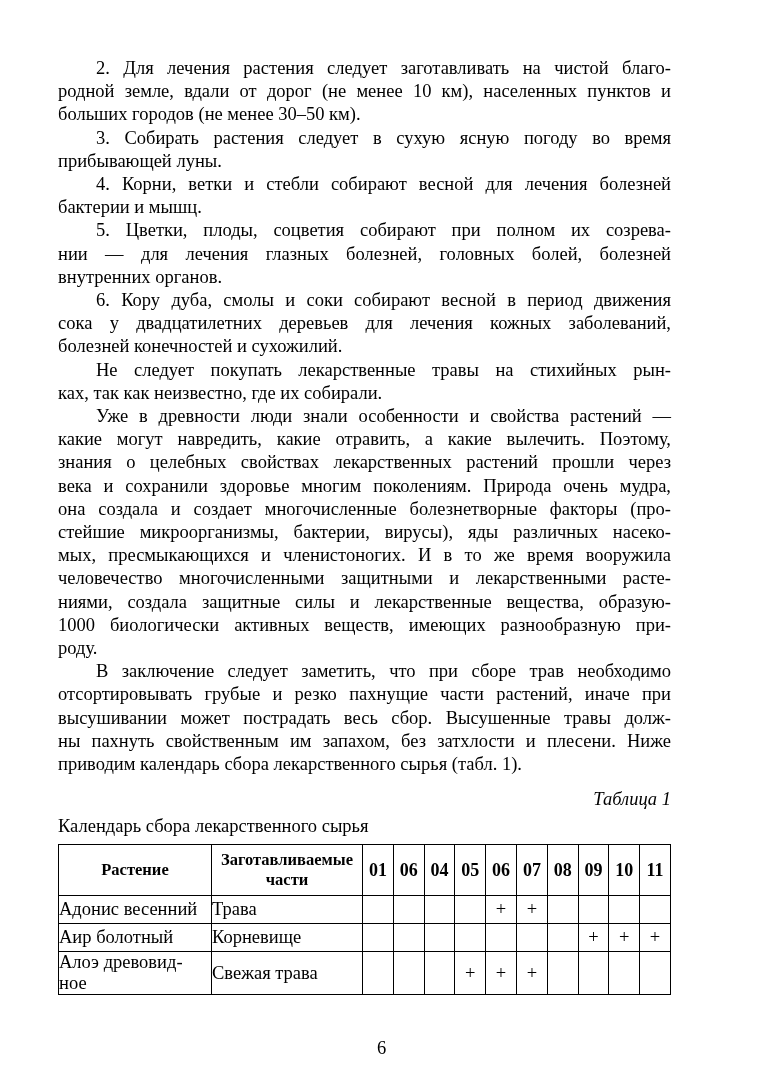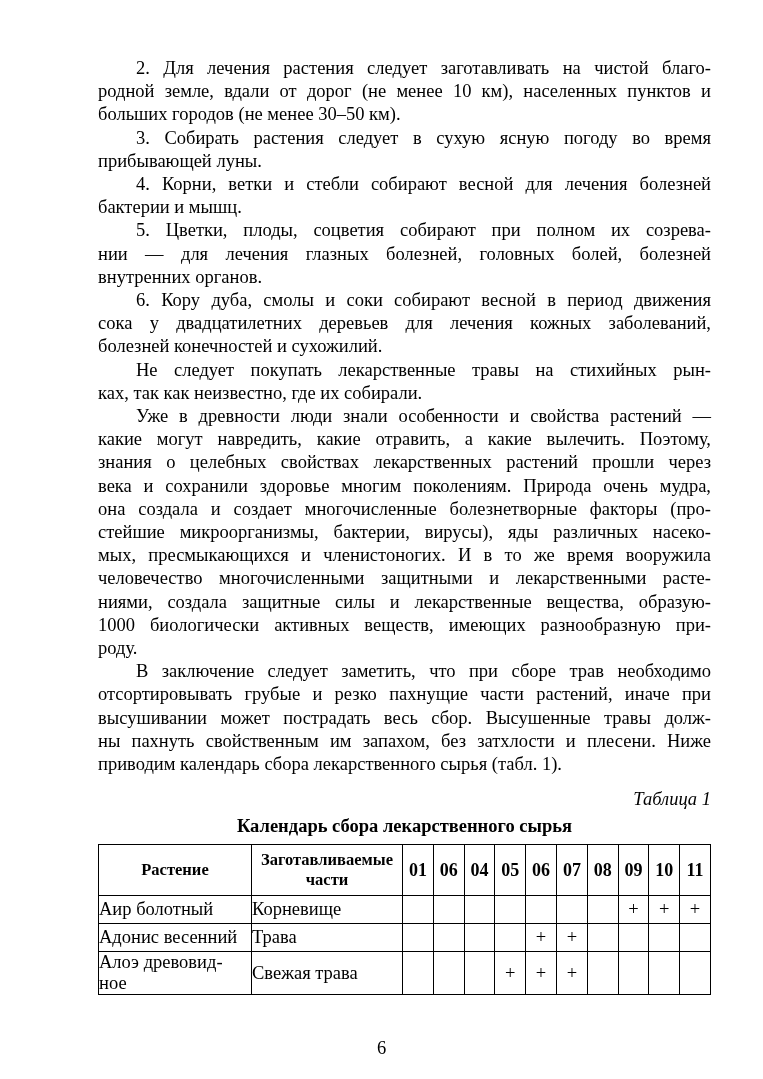--- a/index.html
+++ b/index.html
@@ -2,21 +2,21 @@
 <html><head>
 <meta charset="utf-8">
 <style>
   html,body { margin:0; padding:0; background:#ffffff; }
   .page {
     position:relative;
     width:763px; height:1079px;
     background:#ffffff; color:#000;
     font-family:"Liberation Serif", serif;
     box-sizing:border-box;
-    padding:57px 75px 0 98px;
+    padding:57px 75px 0 58px;
     overflow:hidden;
   }
   .body-text { width:613px; }
   .para { margin:0; }
   .line {
     line-height:23.2px;
     text-align:justify;
     text-align-last:justify;
     font-size:18.5px;
     white-space:normal;
@@ -28,22 +28,22 @@
     margin-top:12px;
     width:613px;
     text-align:right;
     font-style:italic;
     font-size:18.5px;
     line-height:22px;
   }
   .table-caption {
     margin-top:5px;
     width:613px;
-    text-align:center;
-    font-weight:bold;
+    text-align:left;
+    font-weight:normal;
     font-size:18.5px;
     line-height:22px;
   }
   table.calendar {
     margin-top:7px;
     width:613px;
     border-collapse:collapse;
     table-layout:fixed;
     border:1px solid #d946ef;
   }
@@ -152,46 +152,46 @@
           <th class="month-h">06</th>
           <th class="month-h">07</th>
           <th class="month-h">08</th>
           <th class="month-h">09</th>
           <th class="month-h">10</th>
           <th class="month-h">11</th>
         </tr>
     </thead>
     <tbody id="calendar-body">
         <tr>
+          <td class="plant">Адонис весенний</td>
+          <td class="parts">Трава</td>
+          <td class="month"></td>
+          <td class="month"></td>
+          <td class="month"></td>
+          <td class="month"></td>
+          <td class="month">+</td>
+          <td class="month">+</td>
+          <td class="month"></td>
+          <td class="month"></td>
+          <td class="month"></td>
+          <td class="month"></td>
+        </tr>
+        <tr>
           <td class="plant">Аир болотный</td>
           <td class="parts">Корневище</td>
           <td class="month"></td>
           <td class="month"></td>
           <td class="month"></td>
           <td class="month"></td>
           <td class="month"></td>
           <td class="month"></td>
           <td class="month"></td>
           <td class="month">+</td>
           <td class="month">+</td>
           <td class="month">+</td>
-        </tr>
-        <tr>
-          <td class="plant">Адонис весенний</td>
-          <td class="parts">Трава</td>
-          <td class="month"></td>
-          <td class="month"></td>
-          <td class="month"></td>
-          <td class="month"></td>
-          <td class="month">+</td>
-          <td class="month">+</td>
-          <td class="month"></td>
-          <td class="month"></td>
-          <td class="month"></td>
-          <td class="month"></td>
         </tr>
         <tr>
           <td class="plant">Алоэ древовид-
 ное</td>
           <td class="parts">Свежая трава</td>
           <td class="month"></td>
           <td class="month"></td>
           <td class="month"></td>
           <td class="month">+</td>
           <td class="month">+</td>

